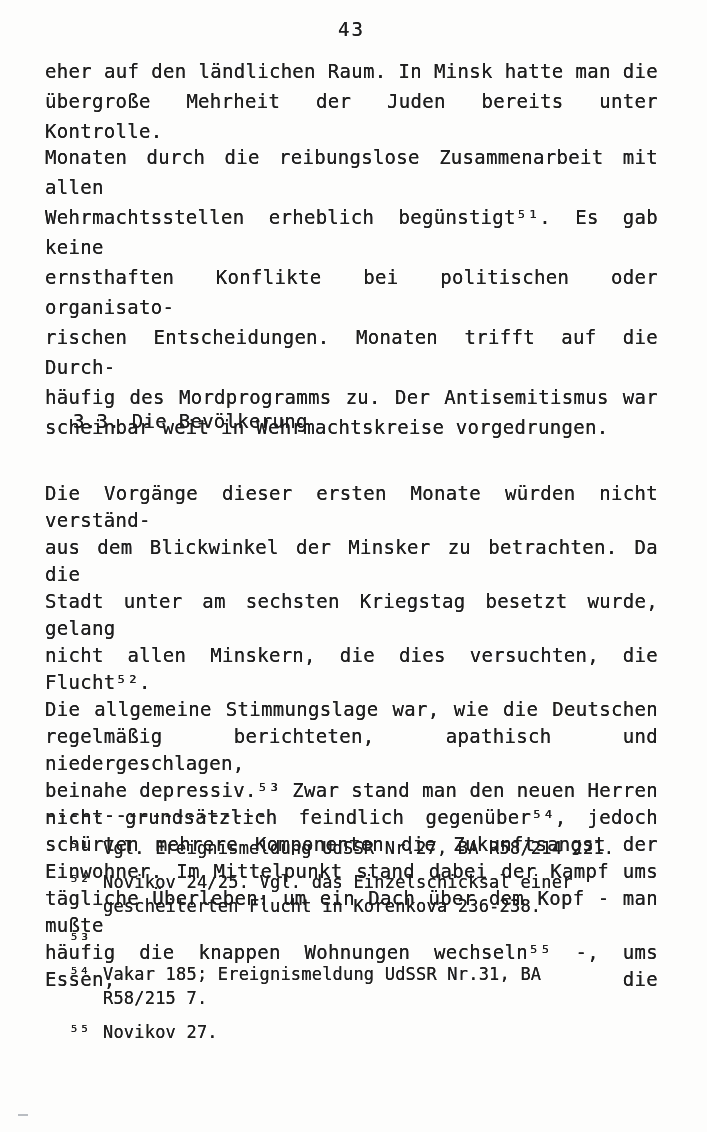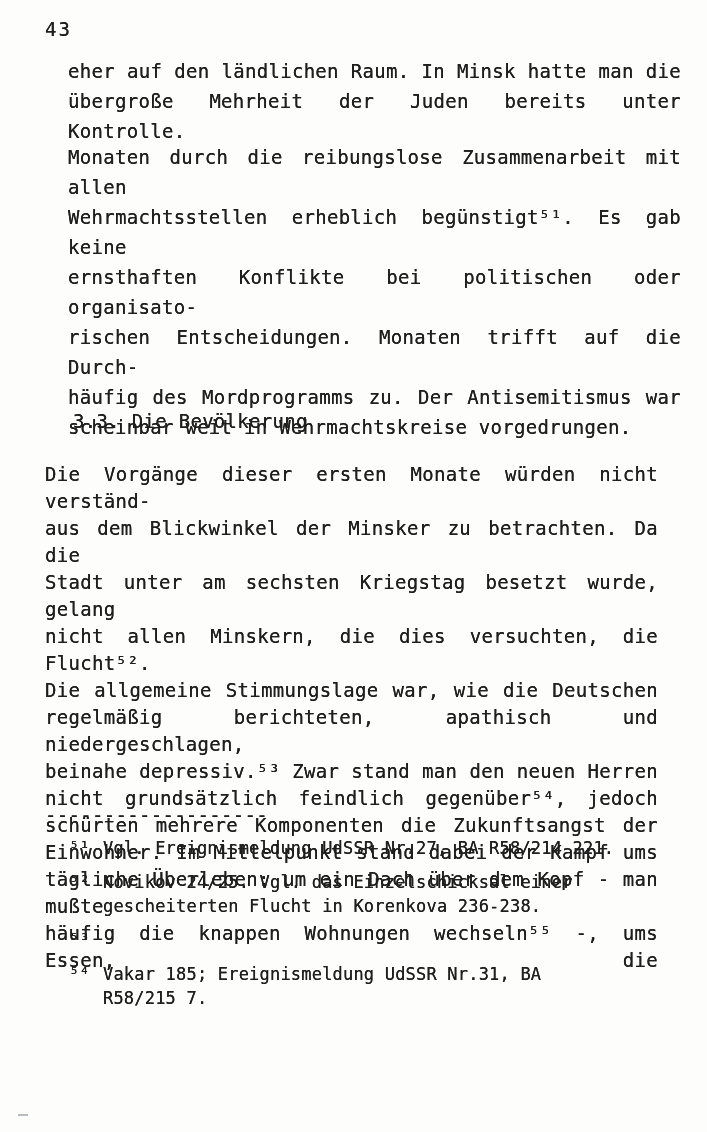--- a/index.html
+++ b/index.html
@@ -15,34 +15,35 @@
     color: var(--ink, #1f1f1f);
     font-family: "DejaVu Sans Mono", "Liberation Mono", monospace;
     overflow: hidden;
     text-shadow: 0 0 0.6px currentColor;
   }
   .page-number {
     position: absolute;
     top: 18px;
     left: 45px;
     width: 613px;
+    text-align: center;
     font-size: 19px;
     letter-spacing: 2px;
   }
   .block {
     position: absolute;
     left: 45px;
     width: 613px;
   }
   .para {
     font-size: 19px;
     letter-spacing: 0.3px;
   }
-  .lh30 { line-height: 30px; margin-left: 23px; }
-  .lh27 { line-height: 27px; }
+  .lh30 { line-height: 30px; }
+  .lh27 { line-height: 27px; margin-top: 19px; }
   .line {
     text-align: justify;
     text-align-last: justify;
   }
   .line.last {
     text-align-last: left;
   }
   .heading {
     font-size: 19px;
     letter-spacing: 0.3px;
@@ -149,18 +150,24 @@
     </div>
 
     <div class="footnote">
       <span class="fn-marker">⁵⁴</span>
       <div class="fn-text">
           <div class="line">Vakar 185; Ereignismeldung UdSSR Nr.31, BA</div>
           <div class="line last">R58/215 7.</div>
         </div>
     </div>
 
+    <div class="footnote">
+      <span class="fn-marker">⁵⁵</span>
+      <div class="fn-text">
+          <div class="line last">Novikov 27.</div>
+        </div>
+    </div>
 
   </div>
 
   <div class="artifact"></div>
 
 </div>
 
 </body></html>

